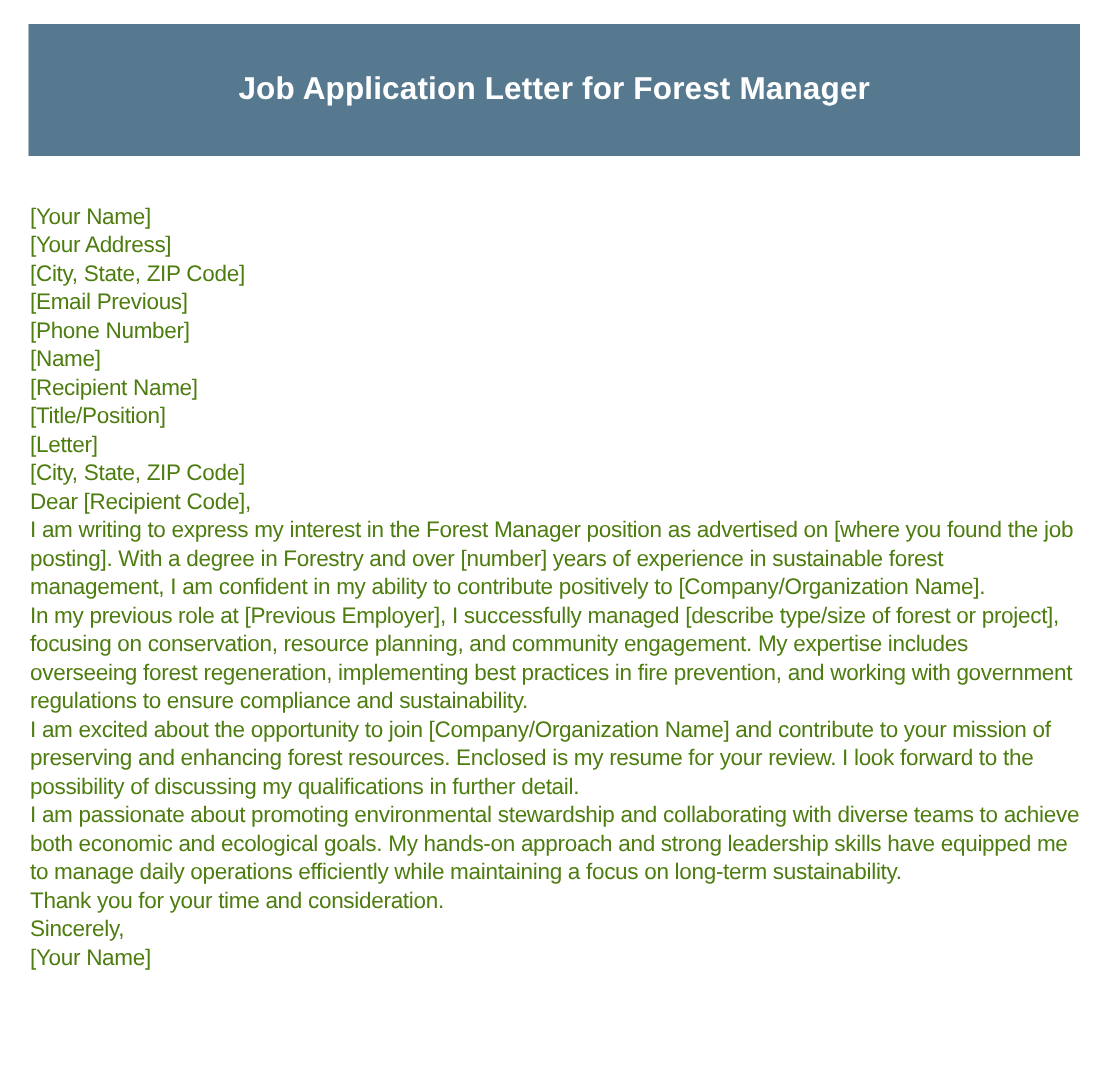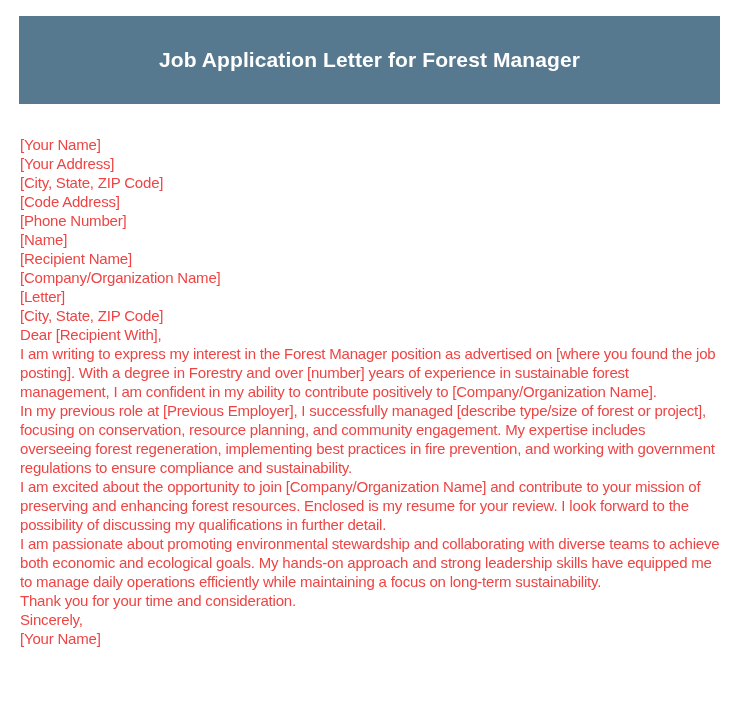--- a/index.html
+++ b/index.html
@@ -28,21 +28,21 @@
     margin: 0;
     color: #ffffff;
     font-size: 21px;
     font-weight: 600;
     letter-spacing: 0.1px;
   }
   .letter {
     padding: 31px 20px 0 20px;
     width: 700px;
     box-sizing: content-box;
-    color: #ef4444;
+    color: #4d7c0f;
     font-size: 15px;
     line-height: 19px;
     letter-spacing: -0.2px;
   }
   .line {
     margin: 0;
   }
   .paragraph {
     margin: 0;
   }
@@ -54,30 +54,30 @@
 
   <div class="header-band">
     <h1 class="page-title">Job Application Letter for Forest Manager</h1>
   </div>
 
   <div class="letter">
 
     <div class="line">[Your Name]</div>
     <div class="line">[Your Address]</div>
     <div class="line">[City, State, ZIP Code]</div>
-    <div class="line">[Code Address]</div>
+    <div class="line">[Email Previous]</div>
     <div class="line">[Phone Number]</div>
     <div class="line">[Name]</div>
 
     <div class="line">[Recipient Name]</div>
-    <div class="line">[Company/Organization Name]</div>
+    <div class="line">[Title/Position]</div>
     <div class="line">[Letter]</div>
     <div class="line">[City, State, ZIP Code]</div>
 
-    <div class="line">Dear [Recipient With],</div>
+    <div class="line">Dear [Recipient Code],</div>
 
     <p class="paragraph">I am writing to express my interest in the Forest Manager position as advertised on [where you found the job posting]. With a degree in Forestry and over [number] years of experience in sustainable forest management, I am confident in my ability to contribute positively to [Company/Organization Name].</p>
     <p class="paragraph">In my previous role at [Previous Employer], I successfully managed [describe type/size of forest or project], focusing on conservation, resource planning, and community engagement. My expertise includes overseeing forest regeneration, implementing best practices in fire prevention, and working with government regulations to ensure compliance and sustainability.</p>
     <p class="paragraph">I am excited about the opportunity to join [Company/Organization Name] and contribute to your mission of preserving and enhancing forest resources. Enclosed is my resume for your review. I look forward to the possibility of discussing my qualifications in further detail.</p>
     <p class="paragraph">I am passionate about promoting environmental stewardship and collaborating with diverse teams to achieve both economic and ecological goals. My hands-on approach and strong leadership skills have equipped me to manage daily operations efficiently while maintaining a focus on long-term sustainability.</p>
 
     <div class="line">Thank you for your time and consideration.</div>
     <div class="line">Sincerely,</div>
     <div class="line">[Your Name]</div>
 

